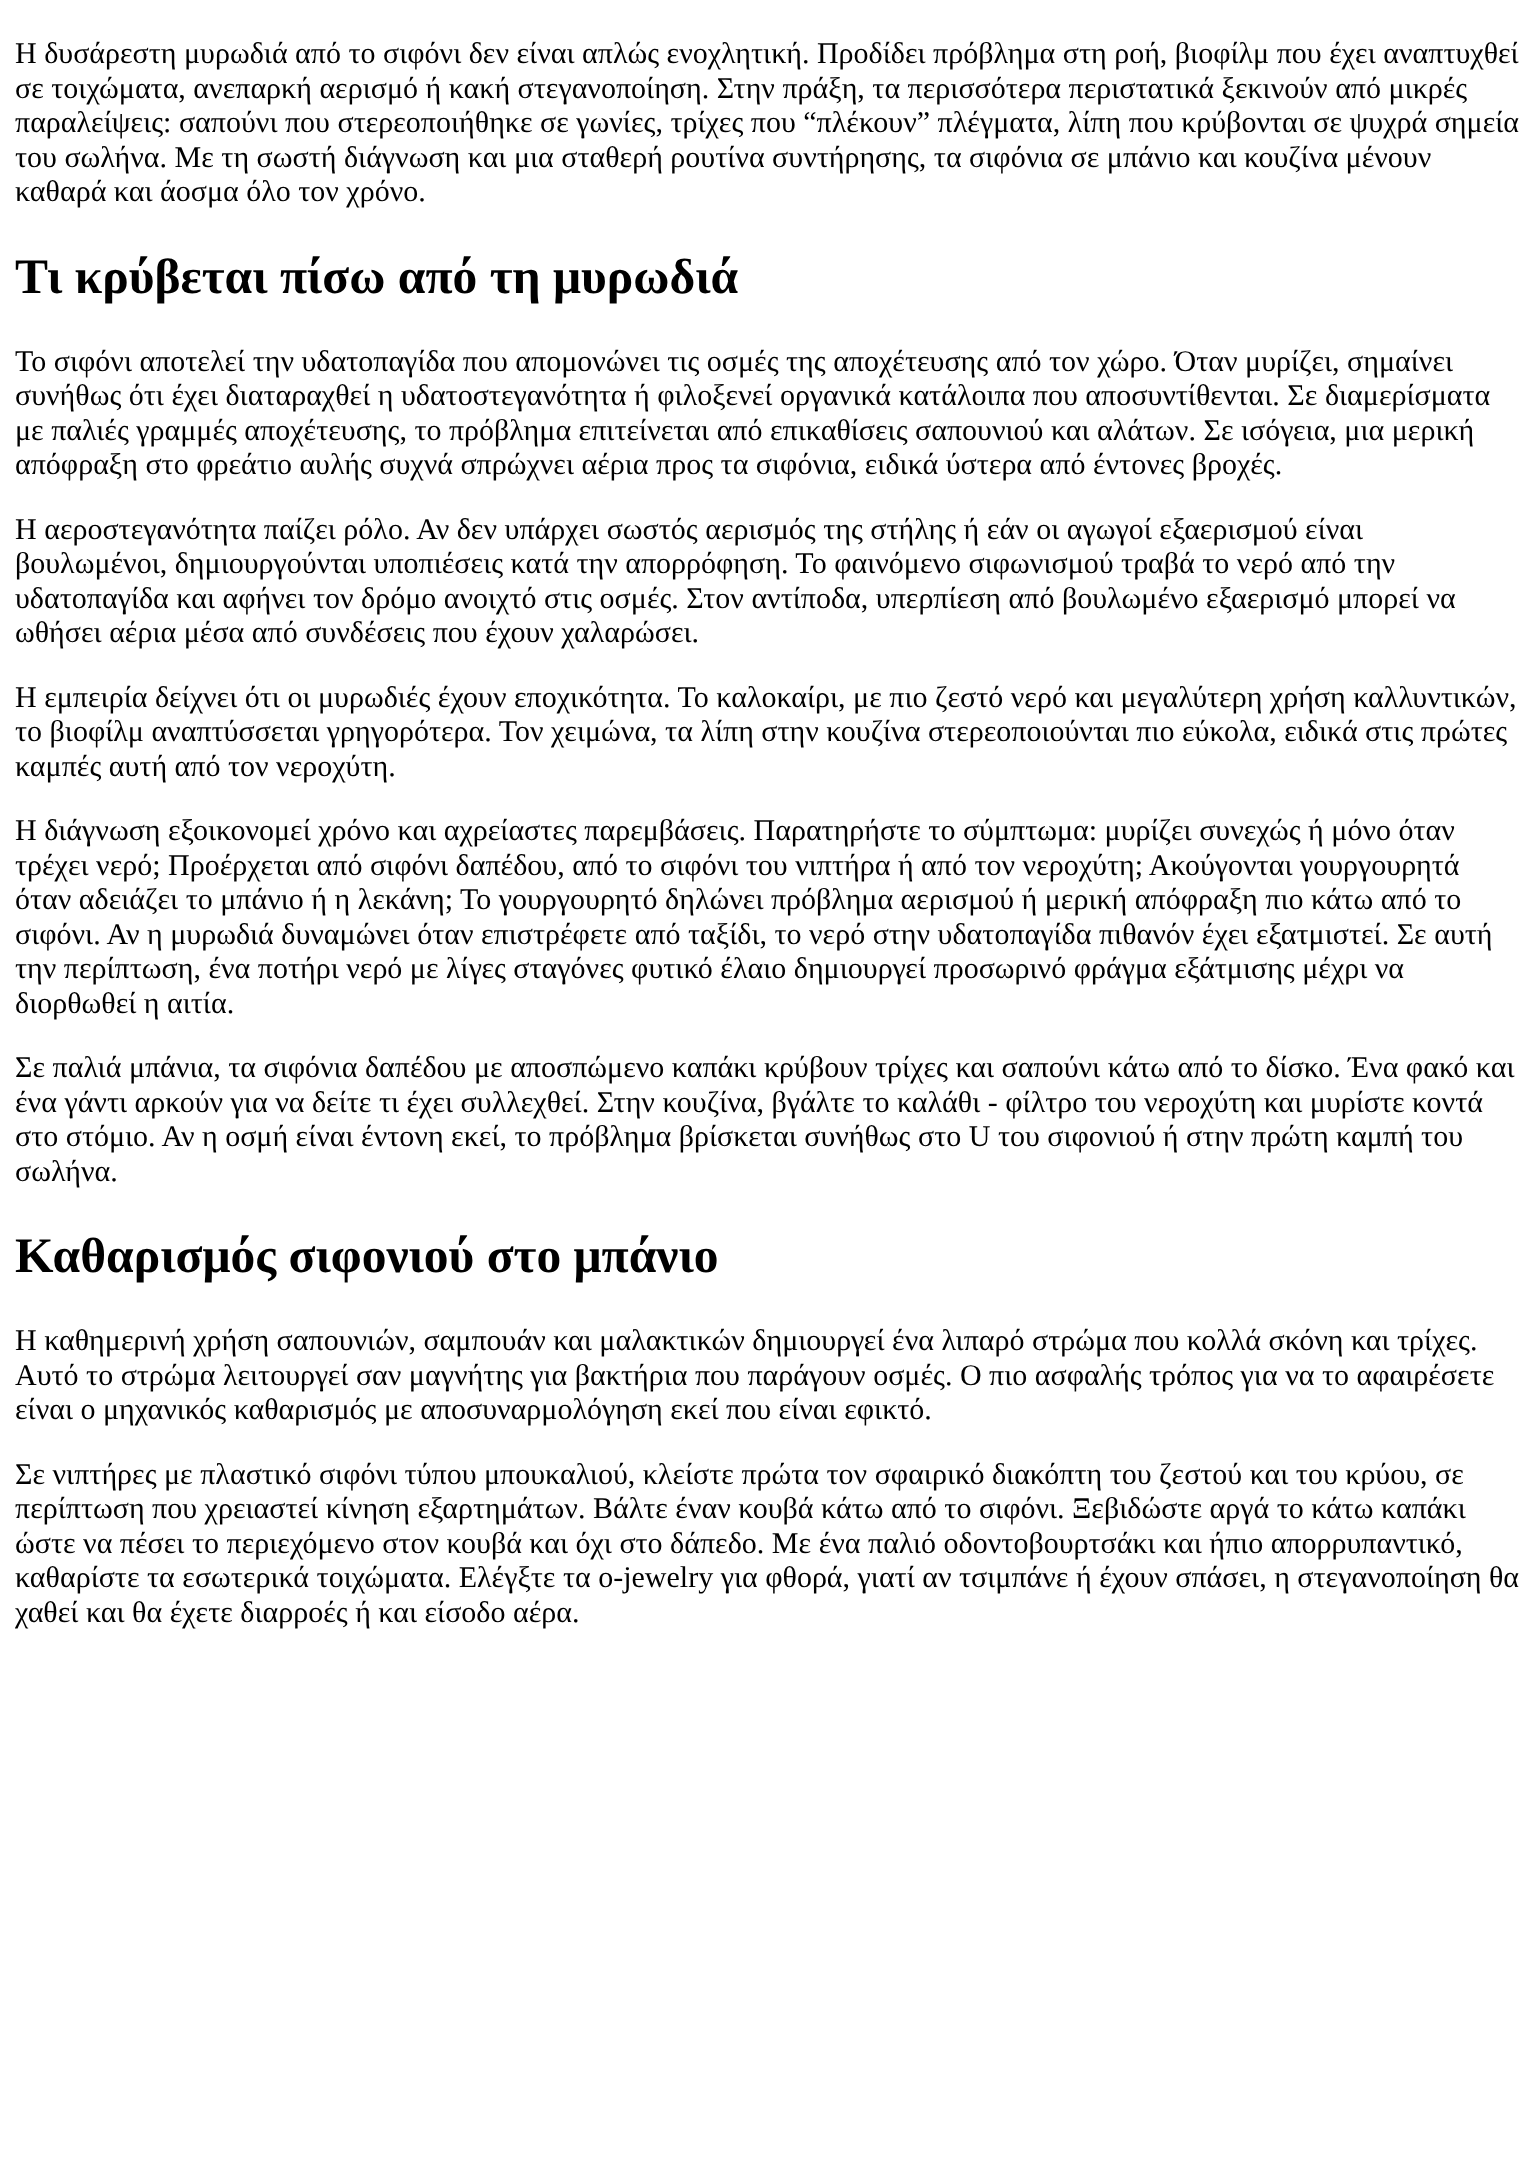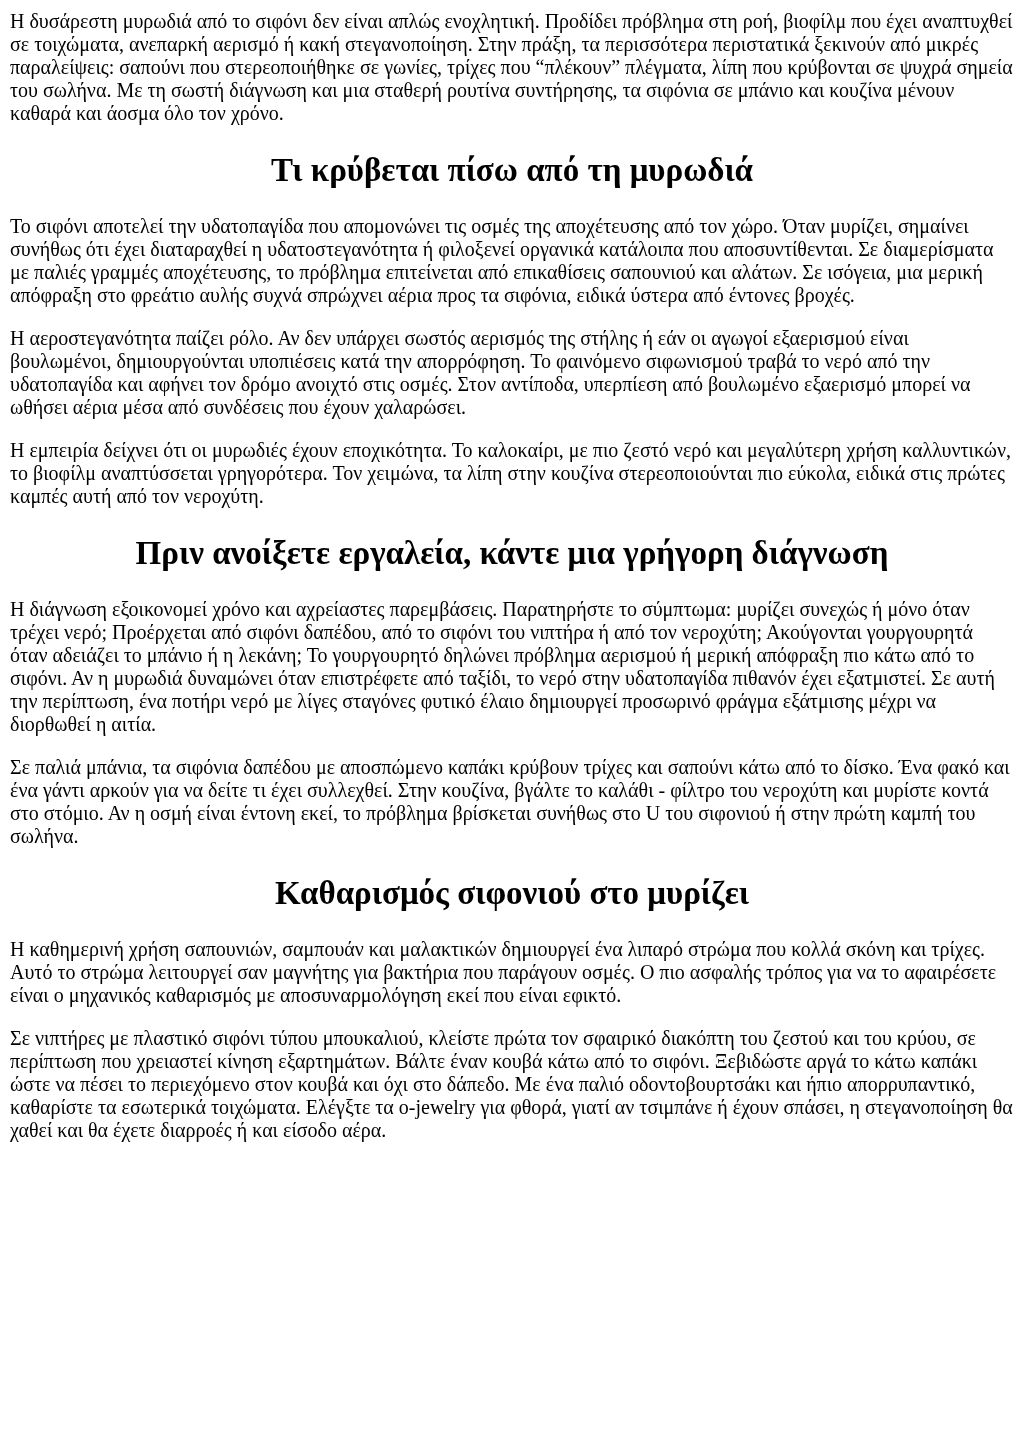--- a/index.html
+++ b/index.html
@@ -11,50 +11,48 @@
     width: 1004px;
     font-family: "Liberation Serif", "DejaVu Serif", serif;
   }
   .article p {
     font-size: 20px;
     line-height: 23px;
     margin: 20px 0;
     text-align: left;
   }
   .article p:first-child {
-    margin-top: 0;
+    margin-top: 15px;
   }
   .article h2 {
     font-size: 33px;
     line-height: 38px;
     font-weight: bold;
     margin: 26px 0;
-    text-align: center;
   }
 </style>
 </head>
 <body>
 
 <main class="article">
 
   <p>Η δυσάρεστη μυρωδιά από το σιφόνι δεν είναι απλώς ενοχλητική. Προδίδει πρόβλημα στη ροή, βιοφίλμ που έχει αναπτυχθεί σε τοιχώματα, ανεπαρκή αερισμό ή κακή στεγανοποίηση. Στην πράξη, τα περισσότερα περιστατικά ξεκινούν από μικρές παραλείψεις: σαπούνι που στερεοποιήθηκε σε γωνίες, τρίχες που “πλέκουν” πλέγματα, λίπη που κρύβονται σε ψυχρά σημεία του σωλήνα. Με τη σωστή διάγνωση και μια σταθερή ρουτίνα συντήρησης, τα σιφόνια σε μπάνιο και κουζίνα μένουν καθαρά και άοσμα όλο τον χρόνο.</p>
 
   <h2>Τι κρύβεται πίσω από τη μυρωδιά</h2>
 
   <p>Το σιφόνι αποτελεί την υδατοπαγίδα που απομονώνει τις οσμές της αποχέτευσης από τον χώρο. Όταν μυρίζει, σημαίνει συνήθως ότι έχει διαταραχθεί η υδατοστεγανότητα ή φιλοξενεί οργανικά κατάλοιπα που αποσυντίθενται. Σε διαμερίσματα με παλιές γραμμές αποχέτευσης, το πρόβλημα επιτείνεται από επικαθίσεις σαπουνιού και αλάτων. Σε ισόγεια, μια μερική απόφραξη στο φρεάτιο αυλής συχνά σπρώχνει αέρια προς τα σιφόνια, ειδικά ύστερα από έντονες βροχές.</p>
 
   <p>Η αεροστεγανότητα παίζει ρόλο. Αν δεν υπάρχει σωστός αερισμός της στήλης ή εάν οι αγωγοί εξαερισμού είναι βουλωμένοι, δημιουργούνται υποπιέσεις κατά την απορρόφηση. Το φαινόμενο σιφωνισμού τραβά το νερό από την υδατοπαγίδα και αφήνει τον δρόμο ανοιχτό στις οσμές. Στον αντίποδα, υπερπίεση από βουλωμένο εξαερισμό μπορεί να ωθήσει αέρια μέσα από συνδέσεις που έχουν χαλαρώσει.</p>
 
   <p>Η εμπειρία δείχνει ότι οι μυρωδιές έχουν εποχικότητα. Το καλοκαίρι, με πιο ζεστό νερό και μεγαλύτερη χρήση καλλυντικών, το βιοφίλμ αναπτύσσεται γρηγορότερα. Τον χειμώνα, τα λίπη στην κουζίνα στερεοποιούνται πιο εύκολα, ειδικά στις πρώτες καμπές αυτή από τον νεροχύτη.</p>
 
-  <h2>Πριν ανοίξετε εργαλεία, κάντε μια γρήγορη διάγνωση</h2>
 
   <p>Η διάγνωση εξοικονομεί χρόνο και αχρείαστες παρεμβάσεις. Παρατηρήστε το σύμπτωμα: μυρίζει συνεχώς ή μόνο όταν τρέχει νερό; Προέρχεται από σιφόνι δαπέδου, από το σιφόνι του νιπτήρα ή από τον νεροχύτη; Ακούγονται γουργουρητά όταν αδειάζει το μπάνιο ή η λεκάνη; Το γουργουρητό δηλώνει πρόβλημα αερισμού ή μερική απόφραξη πιο κάτω από το σιφόνι. Αν η μυρωδιά δυναμώνει όταν επιστρέφετε από ταξίδι, το νερό στην υδατοπαγίδα πιθανόν έχει εξατμιστεί. Σε αυτή την περίπτωση, ένα ποτήρι νερό με λίγες σταγόνες φυτικό έλαιο δημιουργεί προσωρινό φράγμα εξάτμισης μέχρι να διορθωθεί η αιτία.</p>
 
   <p>Σε παλιά μπάνια, τα σιφόνια δαπέδου με αποσπώμενο καπάκι κρύβουν τρίχες και σαπούνι κάτω από το δίσκο. Ένα φακό και ένα γάντι αρκούν για να δείτε τι έχει συλλεχθεί. Στην κουζίνα, βγάλτε το καλάθι - φίλτρο του νεροχύτη και μυρίστε κοντά στο στόμιο. Αν η οσμή είναι έντονη εκεί, το πρόβλημα βρίσκεται συνήθως στο U του σιφονιού ή στην πρώτη καμπή του σωλήνα.</p>
 
-  <h2>Καθαρισμός σιφονιού στο μυρίζει</h2>
+  <h2>Καθαρισμός σιφονιού στο μπάνιο</h2>
 
   <p>Η καθημερινή χρήση σαπουνιών, σαμπουάν και μαλακτικών δημιουργεί ένα λιπαρό στρώμα που κολλά σκόνη και τρίχες. Αυτό το στρώμα λειτουργεί σαν μαγνήτης για βακτήρια που παράγουν οσμές. Ο πιο ασφαλής τρόπος για να το αφαιρέσετε είναι ο μηχανικός καθαρισμός με αποσυναρμολόγηση εκεί που είναι εφικτό.</p>
 
   <p>Σε νιπτήρες με πλαστικό σιφόνι τύπου μπουκαλιού, κλείστε πρώτα τον σφαιρικό διακόπτη του ζεστού και του κρύου, σε περίπτωση που χρειαστεί κίνηση εξαρτημάτων. Βάλτε έναν κουβά κάτω από το σιφόνι. Ξεβιδώστε αργά το κάτω καπάκι ώστε να πέσει το περιεχόμενο στον κουβά και όχι στο δάπεδο. Με ένα παλιό οδοντοβουρτσάκι και ήπιο απορρυπαντικό, καθαρίστε τα εσωτερικά τοιχώματα. Ελέγξτε τα o-jewelry για φθορά, γιατί αν τσιμπάνε ή έχουν σπάσει, η στεγανοποίηση θα χαθεί και θα έχετε διαρροές ή και είσοδο αέρα.</p>
 
 </main>
 
 </body></html>

